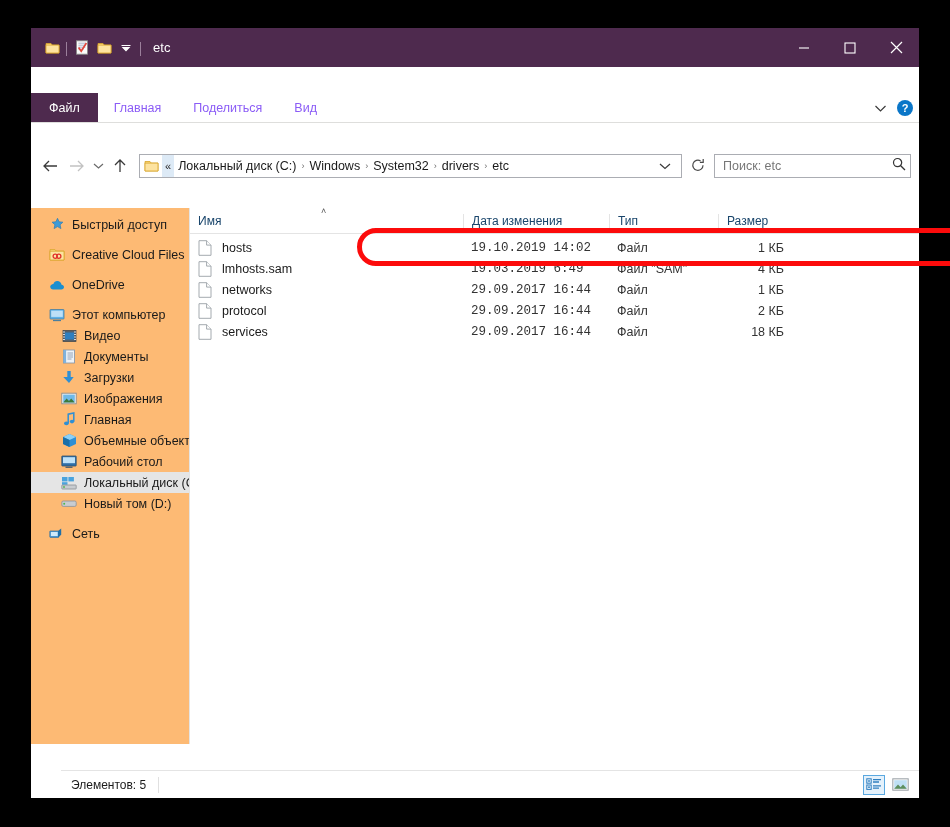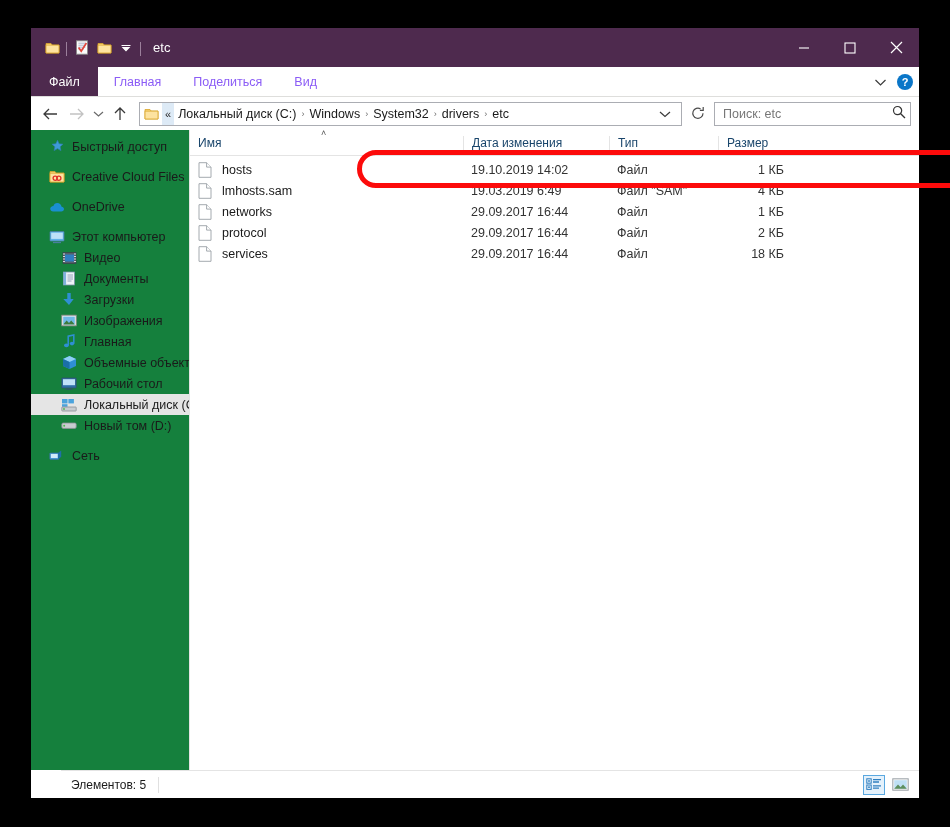--- a/index.html
+++ b/index.html
@@ -10,21 +10,21 @@
     overflow: hidden;
   }
   #root { position: relative; width: 950px; height: 827px; background: #000; }
 
   
   .window {
     position: absolute;
     left: 31px; top: 28px;
     width: 888px; height: 770px;
     background: #ffffff;
-    display: flex; flex-direction: column;
+    display: flex; flex-direction: column; gap: 26px;
   }
 
   
   .titlebar {
     height: 39px;
     background: #4e2a4e;
     display: flex; align-items: center;
     position: relative;
     flex: 0 0 auto;
   }
@@ -138,21 +138,21 @@
     min-width: 0; background: transparent;
   }
   .searchbox input::placeholder { color: #767676; }
 
   
   .body { flex: 1 1 auto; display: flex; min-height: 0; background: #fff; }
 
   
   .sidebar {
     width: 159px; flex: 0 0 159px;
-    background: #15803d;
+    background: #fdba74;
     border-right: 1px solid #e4e4e4;
     overflow: hidden;
     padding-top: 6px;
   }
   .nav-item {
     height: 21px; display: flex; align-items: center;
     padding-left: 18px; white-space: nowrap;
     font-size: 12.5px; color: #1a1a1a;
   }
   .nav-item.lvl1 { padding-left: 30px; }
@@ -188,21 +188,21 @@
     color: #5a5a5a; font-size: 9px;
   }
 
   .rows { flex: 1 1 auto; padding-top: 3px; position: relative; }
   .row {
     height: 21px; display: flex; align-items: center;
     font-size: 12.5px; color: #1a1a1a;
   }
   .cell { white-space: nowrap; overflow: hidden; }
   .cell.name { width: 273px; flex: 0 0 273px; display: flex; align-items: center; padding-left: 8px; }
-  .cell.date { width: 146px; flex: 0 0 146px; padding-left: 8px; color: #333; }
+  .cell.date { width: 146px; flex: 0 0 146px; padding-left: 8px; color: #333; font-family: Liberation Mono, monospace; }
   .cell.type { width: 109px; flex: 0 0 109px; padding-left: 8px; color: #333; }
   .cell.size { width: 78px; flex: 0 0 78px; padding-right: 12px; text-align: right; color: #333; }
   .fileico { width: 16px; height: 16px; margin-right: 8px; flex: 0 0 16px; }
 
   
   .statusbar {
     height: 28px; flex: 0 0 auto;
     border-top: 1px solid #e4e4e4;
     display: flex; align-items: center;
     padding: 0 6px 0 10px;

